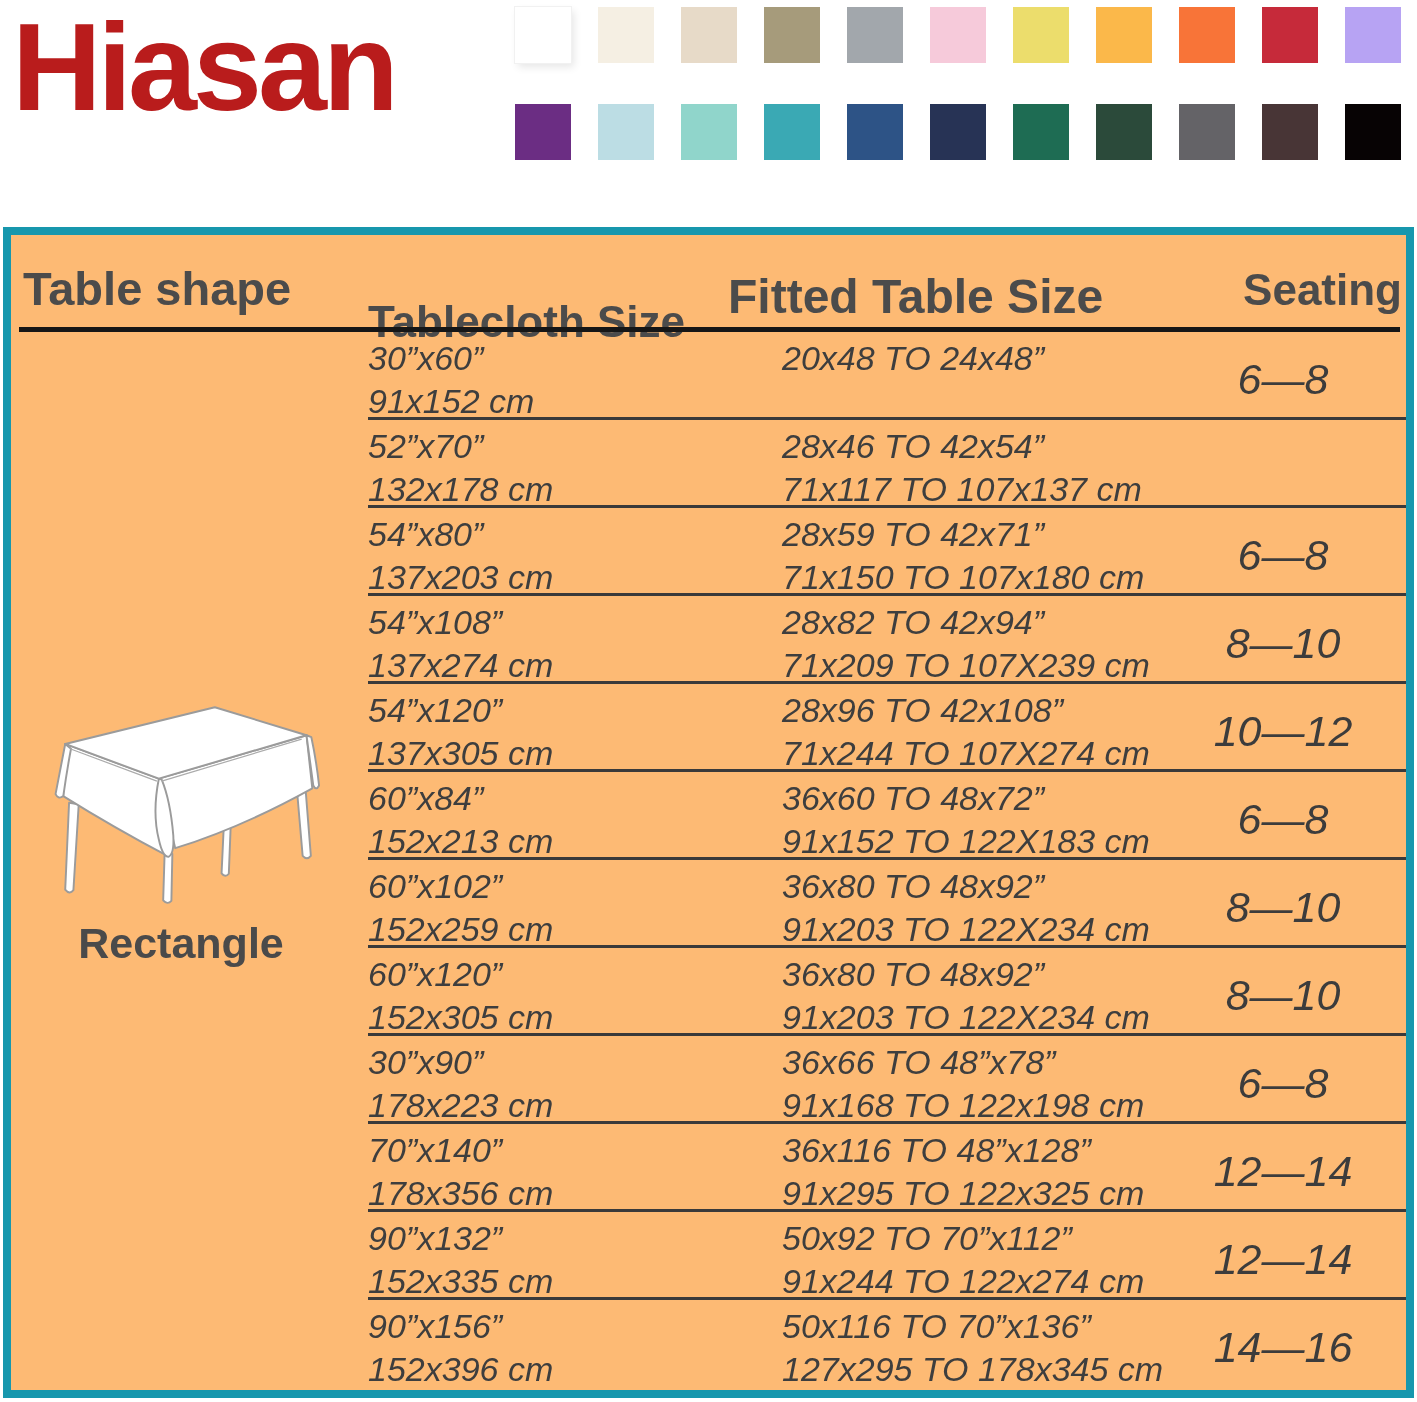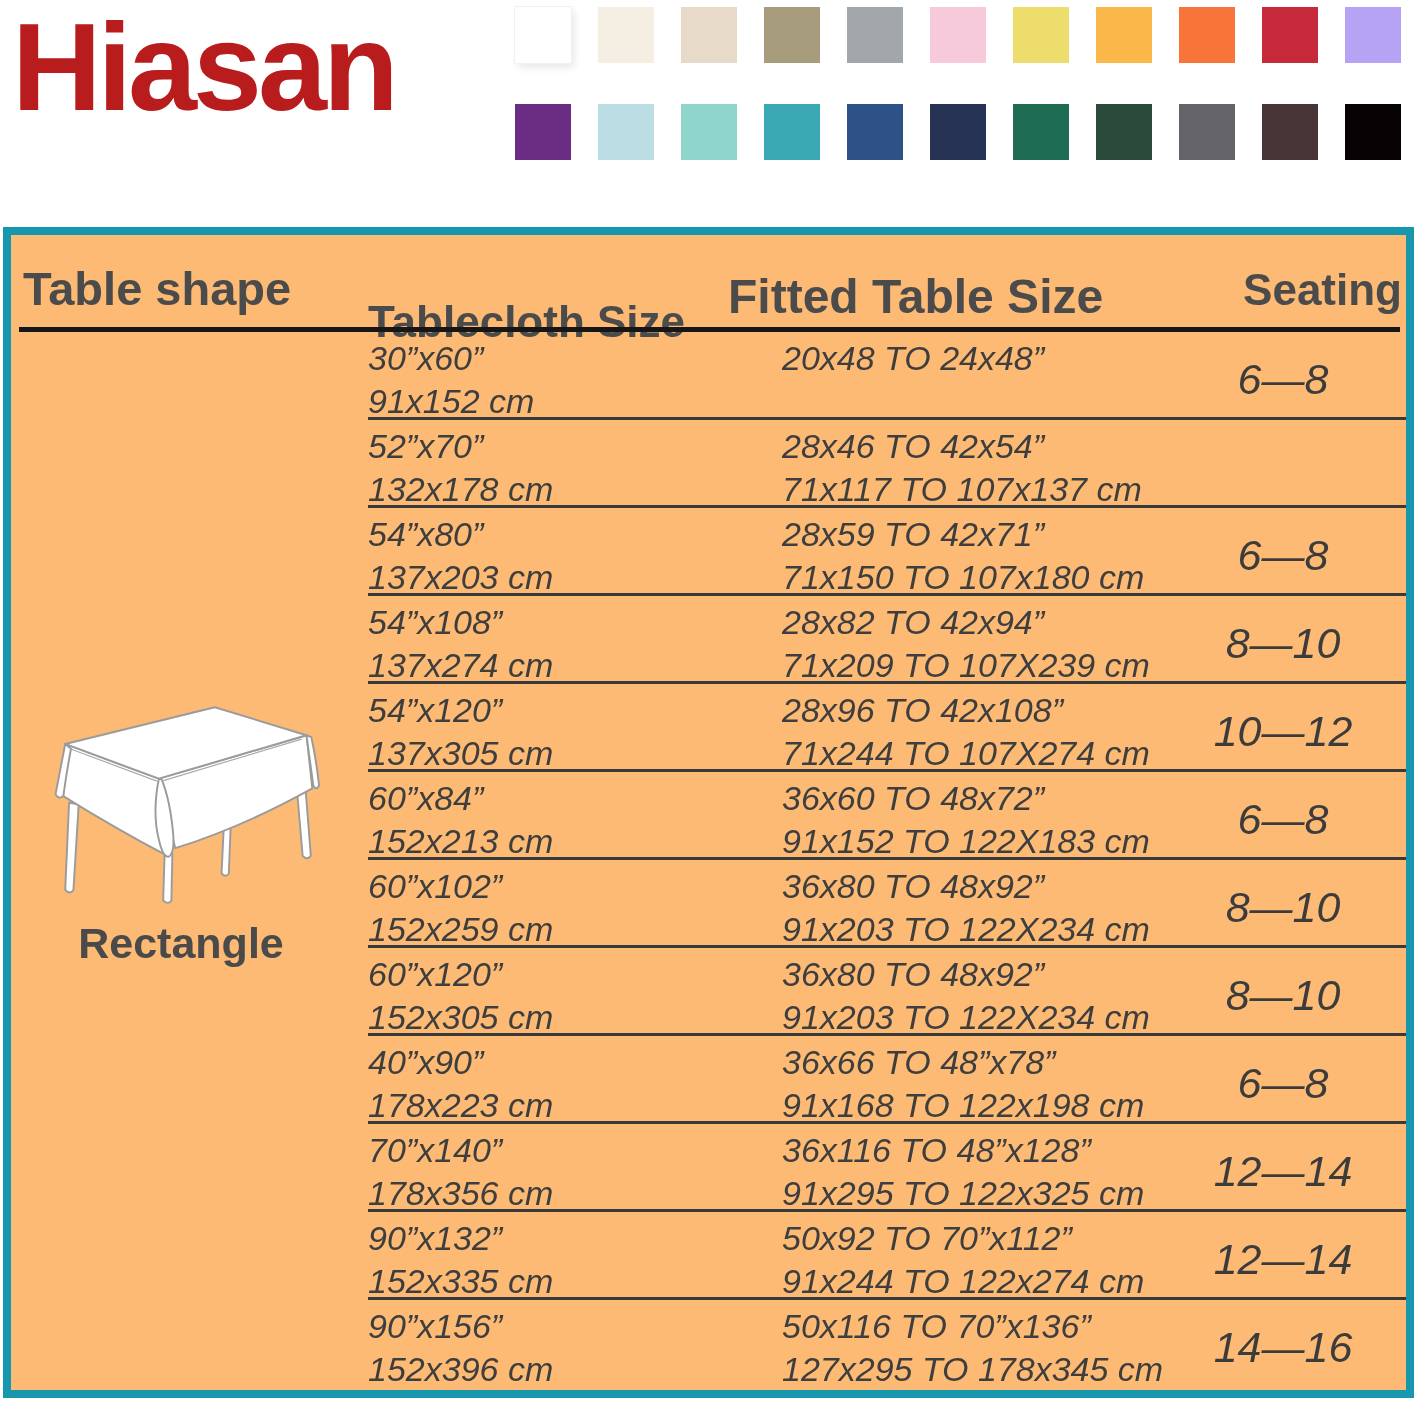--- a/index.html
+++ b/index.html
@@ -198,21 +198,21 @@
           <div class="l2">152x305 cm</div>
         </div>
         <div class="cell cell-fitted">
           <div class="l1">36x80 TO 48x92”</div>
           <div class="l2">91x203 TO 122X234 cm</div>
         </div>
         <div class="cell cell-seating">8—10</div>
       </div>
       <div class="row">
         <div class="cell cell-tablecloth">
-          <div class="l1">40”x90”</div>
+          <div class="l1">30”x90”</div>
           <div class="l2">178x223 cm</div>
         </div>
         <div class="cell cell-fitted">
           <div class="l1">36x66 TO 48”x78”</div>
           <div class="l2">91x168 TO 122x198 cm</div>
         </div>
         <div class="cell cell-seating">6—8</div>
       </div>
       <div class="row">
         <div class="cell cell-tablecloth">

